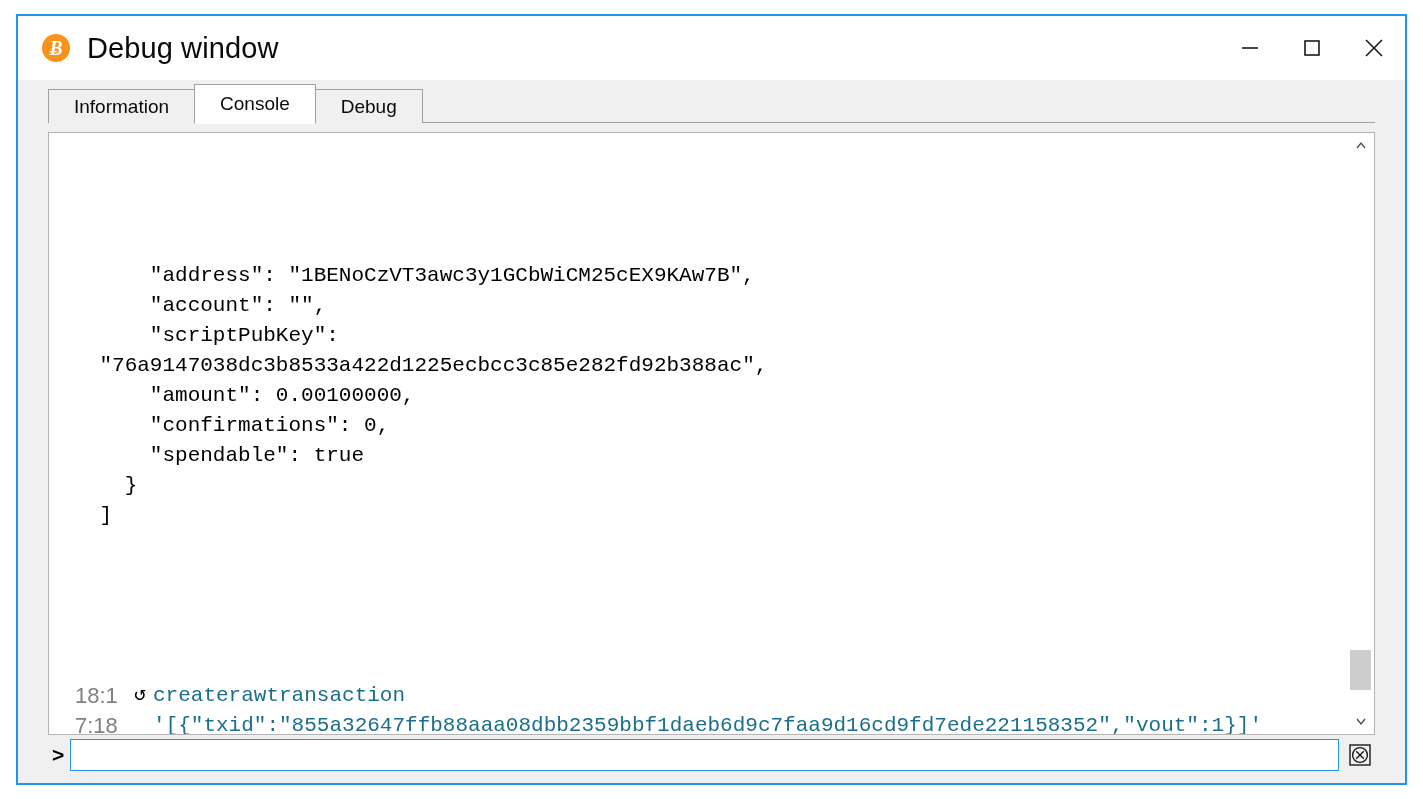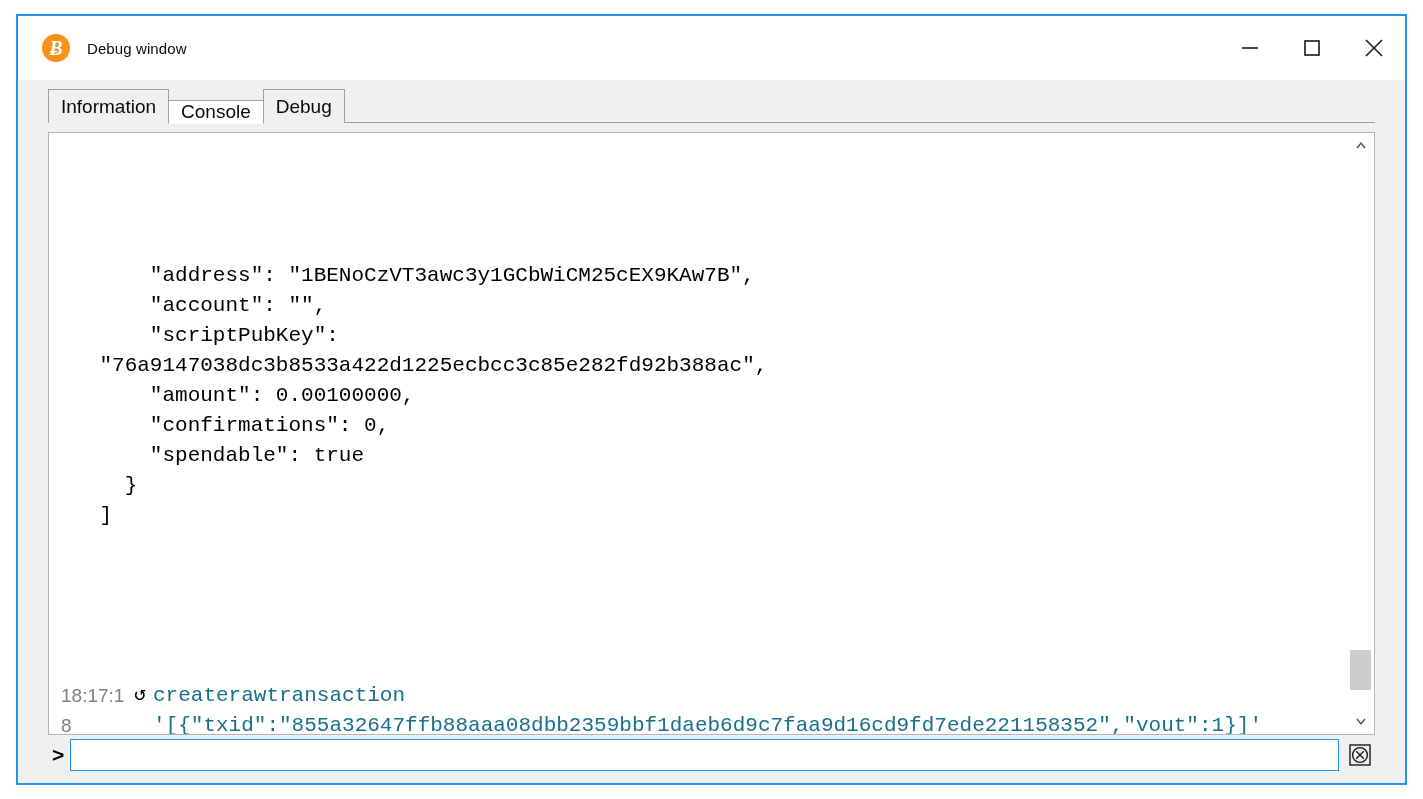--- a/index.html
+++ b/index.html
@@ -44,21 +44,21 @@
     font-size: 20px;
     font-style: italic;
     display: flex;
     align-items: center;
     justify-content: center;
     flex: 0 0 auto;
     line-height: 1;
   }
   .win-title {
     margin-left: 17px;
-    font-size: 15px;
+    font-size: 29px;
     color: #0a0a0a;
     font-family: "Liberation Sans", sans-serif;
     letter-spacing: 0.1px;
   }
   .win-controls {
     position: absolute;
     right: 0; top: 0;
     height: 64px;
     display: flex;
     align-items: center;
@@ -81,37 +81,37 @@
   }
   .tabstrip::after {
     content: "";
     position: absolute;
     left: 30px; right: 30px; bottom: 0;
     height: 1px;
     background: #a0a0a0;
   }
   .tab {
     height: 34px;
-    padding: 0 12px;
+    padding: 0 25px;
     display: flex;
     align-items: center;
     justify-content: center;
     border: 1px solid #a0a0a0;
     border-bottom: none;
     background: #f0f0f0;
     font-size: 19px;
     color: #0a0a0a;
     margin-right: -1px;
     position: relative;
     z-index: 1;
     font-family: "Liberation Sans", sans-serif;
   }
   .tab.active {
     background: #ffffff;
-    height: 24px;
+    height: 40px;
     z-index: 3;
     border-bottom: 1px solid #ffffff;
     margin-bottom: -1px;
   }
   
   .panel {
     flex: 1 1 auto;
     background: #f0f0f0;
     padding: 0 30px 0 30px;
     display: flex;
@@ -143,23 +143,23 @@
   }
   .row {
     display: flex;
     align-items: flex-start;
   }
   .ts {
     width: 78px;
     flex: 0 0 78px;
     color: #808080;
     font-family: "Liberation Sans", sans-serif;
-    font-size: 19px;
+    font-size: 22px;
     line-height: 30px;
-    padding-left: 12px;
+    padding-left: 26px;
     white-space: pre-wrap;
     word-break: break-all;
   }
   .arrow {
     flex: 0 0 26px;
     width: 26px;
     color: #000;
     font-size: 20px;
     line-height: 28px;
     text-align: center;

